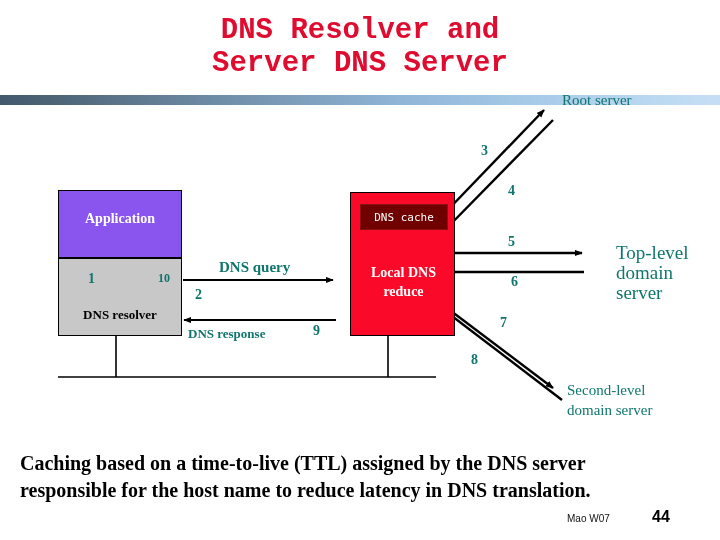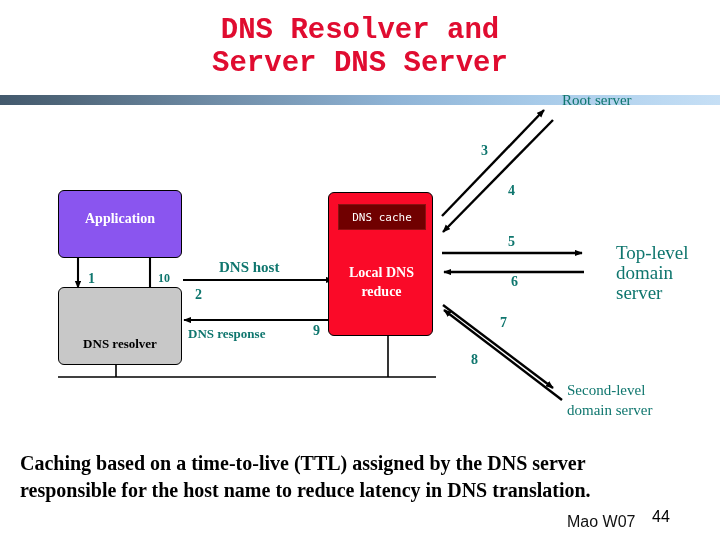--- a/index.html
+++ b/index.html
@@ -26,21 +26,21 @@
   }
 
   
   .bar{
     position:absolute;
     left:0; top:95px; width:720px; height:10px;
     background:linear-gradient(to right,#43596d 0%, #4e6578 8%, #6f8ca6 30%, #8fb4d6 55%, #a8cbe9 75%, #bcd9f2 92%, #c6dff5 100%);
   }
 
   
-  .box{position:absolute;box-sizing:border-box;border-radius:6px;}
+  .box{position:absolute;box-sizing:border-box;}
 
   .app-box{
     left:58px; top:190px; width:124px; height:68px;
     background:#8a55ef;
     border:1px solid #000000;
     color:#ffffff;
     font-weight:bold;
     font-size:14px;
     display:flex;
     align-items:flex-start;
@@ -51,25 +51,24 @@
     left:58px; top:258px; width:124px; height:78px;
     background:#c8c8c8;
     border:1px solid #000000;
     color:#000000;
     font-weight:bold;
     font-size:13px;
     display:flex;
     align-items:flex-end;
     justify-content:center;
     padding-bottom:12px;
-    margin-top:29px;
   }
 
   .server-box{
-    left:328px; top:192px; width:105px; height:144px;
+    left:350px; top:192px; width:105px; height:144px;
     background:#fa0a28;
     border:1px solid #000000;
     color:#ffffff;
     font-weight:bold;
     font-size:14px;
     line-height:19px;
     text-align:center;
   }
   .server-label{
     position:absolute; left:0; top:70px; width:105px;
@@ -115,26 +114,26 @@
     font-family:"Liberation Serif",serif;
     font-weight:bold;
     font-size:20px;
     line-height:27px;
     text-align:left;
   }
 
   .footer-name{
     position:absolute; left:567px; top:513px;
     font-family:"Liberation Sans", sans-serif;
-    font-size:16px; color:#111;
+    font-size:10px; color:#111;
   }
   .footer-page{
     position:absolute; left:652px; top:508px;
     font-family:"Liberation Sans", sans-serif;
-    font-weight:normal; font-size:16px; color:#000;
+    font-weight:bold; font-size:16px; color:#000;
   }
 
   svg.overlay{position:absolute;left:0;top:0;width:720px;height:540px;pointer-events:none;}
 </style>
 </head>
 <body>
 
 <div id="slide">
 
   <div class="title">
@@ -202,21 +201,21 @@
   <div class="lbl tld-label">
     <div>Top-level</div>
     <div>domain server</div>
   </div>
 
   <div class="lbl sld-label">
     <div>Second-level</div>
     <div>domain server</div>
   </div>
 
-  <div class="lbl q-label">DNS host</div>
+  <div class="lbl q-label">DNS query</div>
   <div class="lbl r-label">DNS response</div>
 
   <div class="lbl n1">1</div>
   <div class="lbl n2">2</div>
   <div class="lbl n3">3</div>
   <div class="lbl n4">4</div>
   <div class="lbl n5">5</div>
   <div class="lbl n6">6</div>
   <div class="lbl n7">7</div>
   <div class="lbl n8">8</div>

